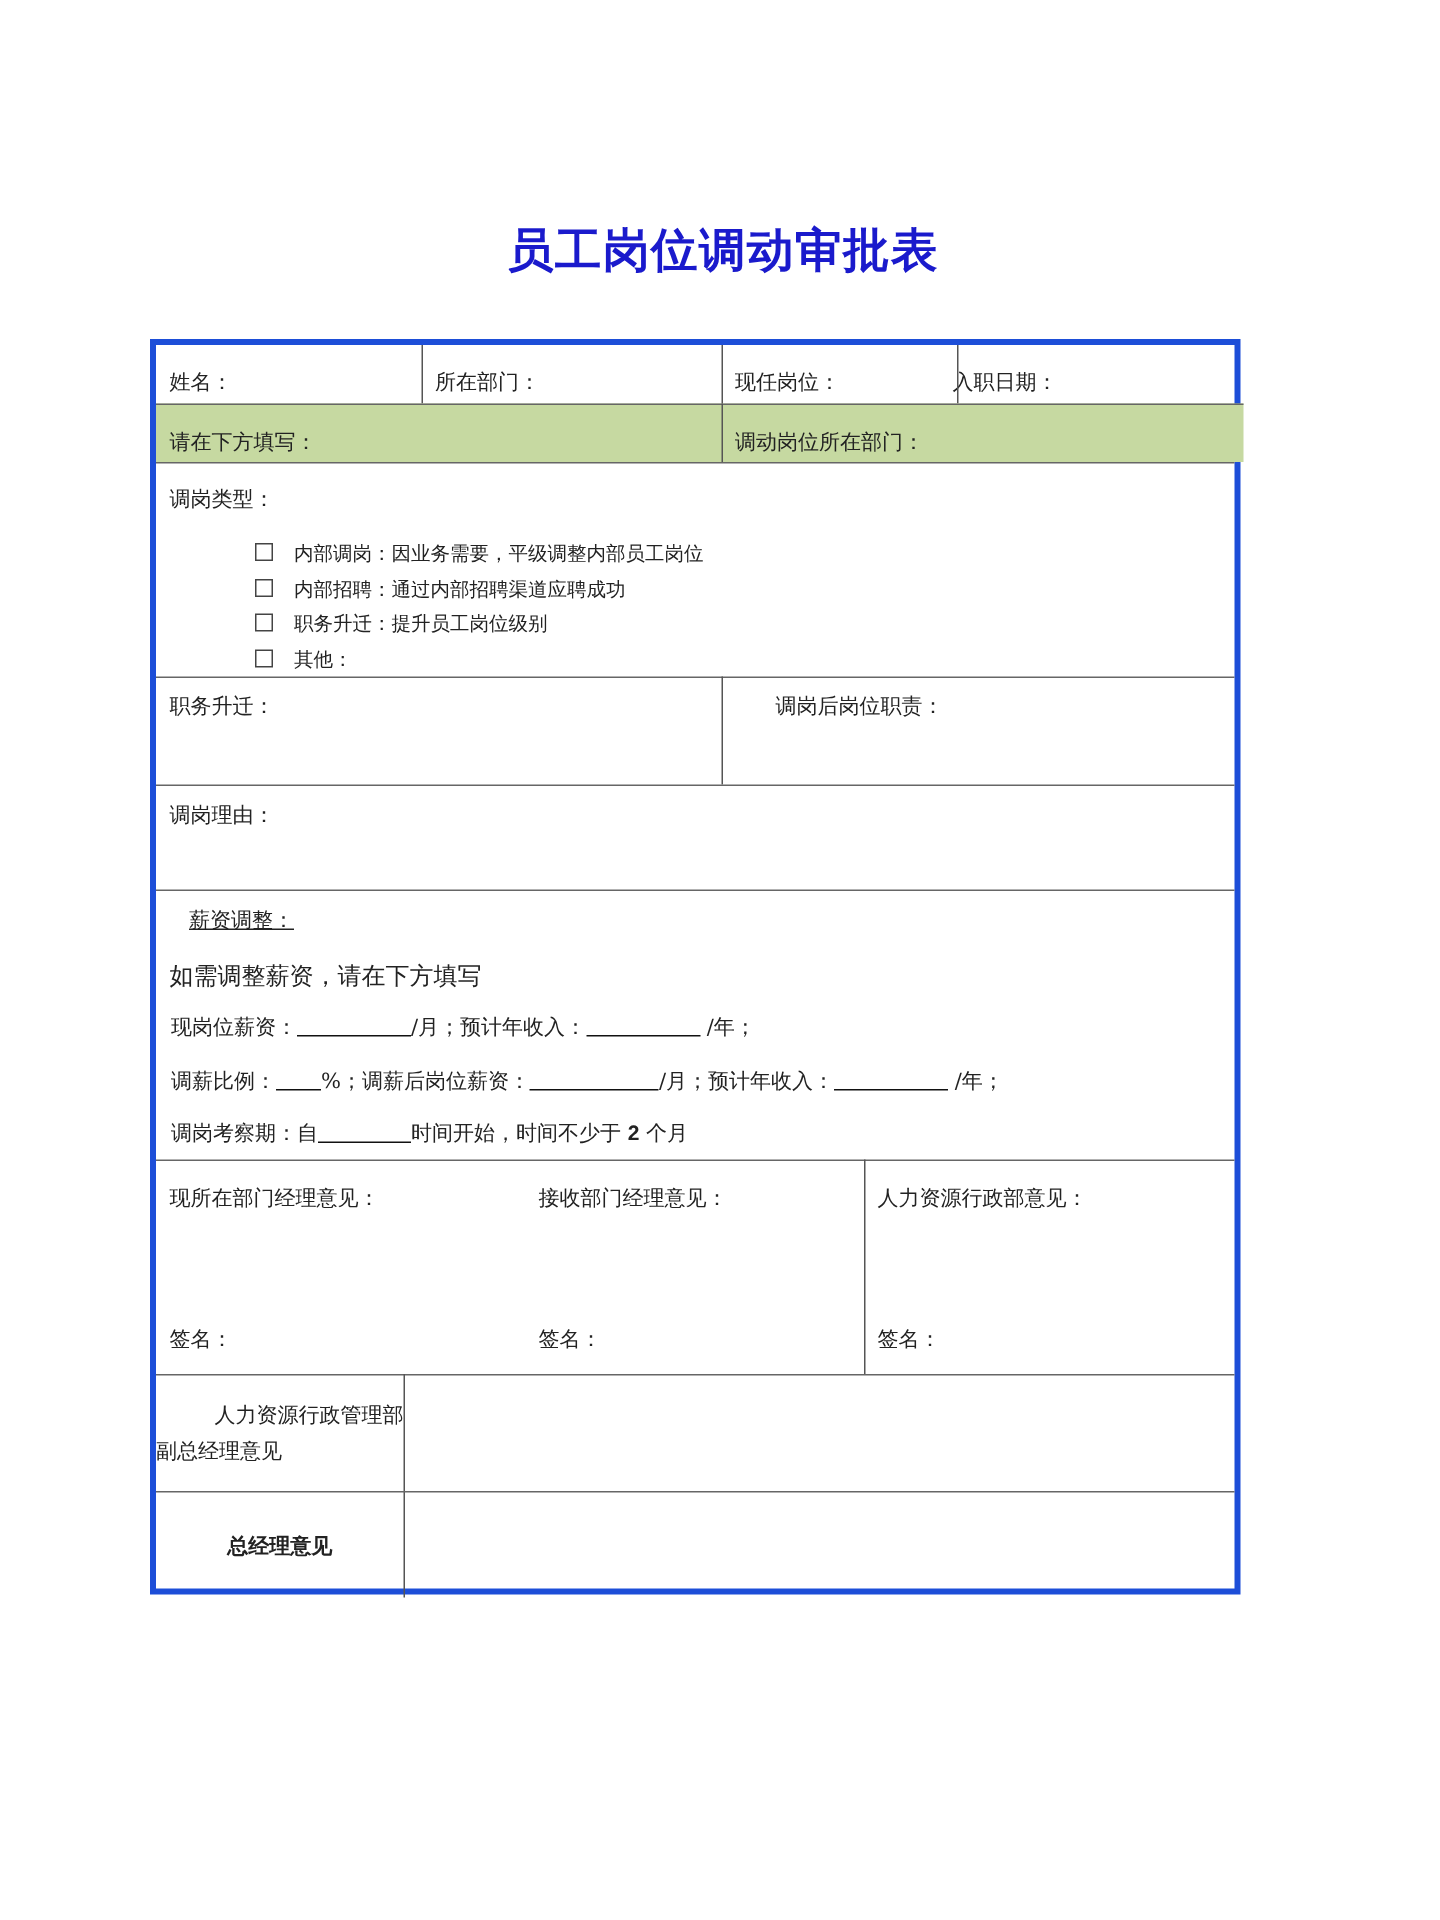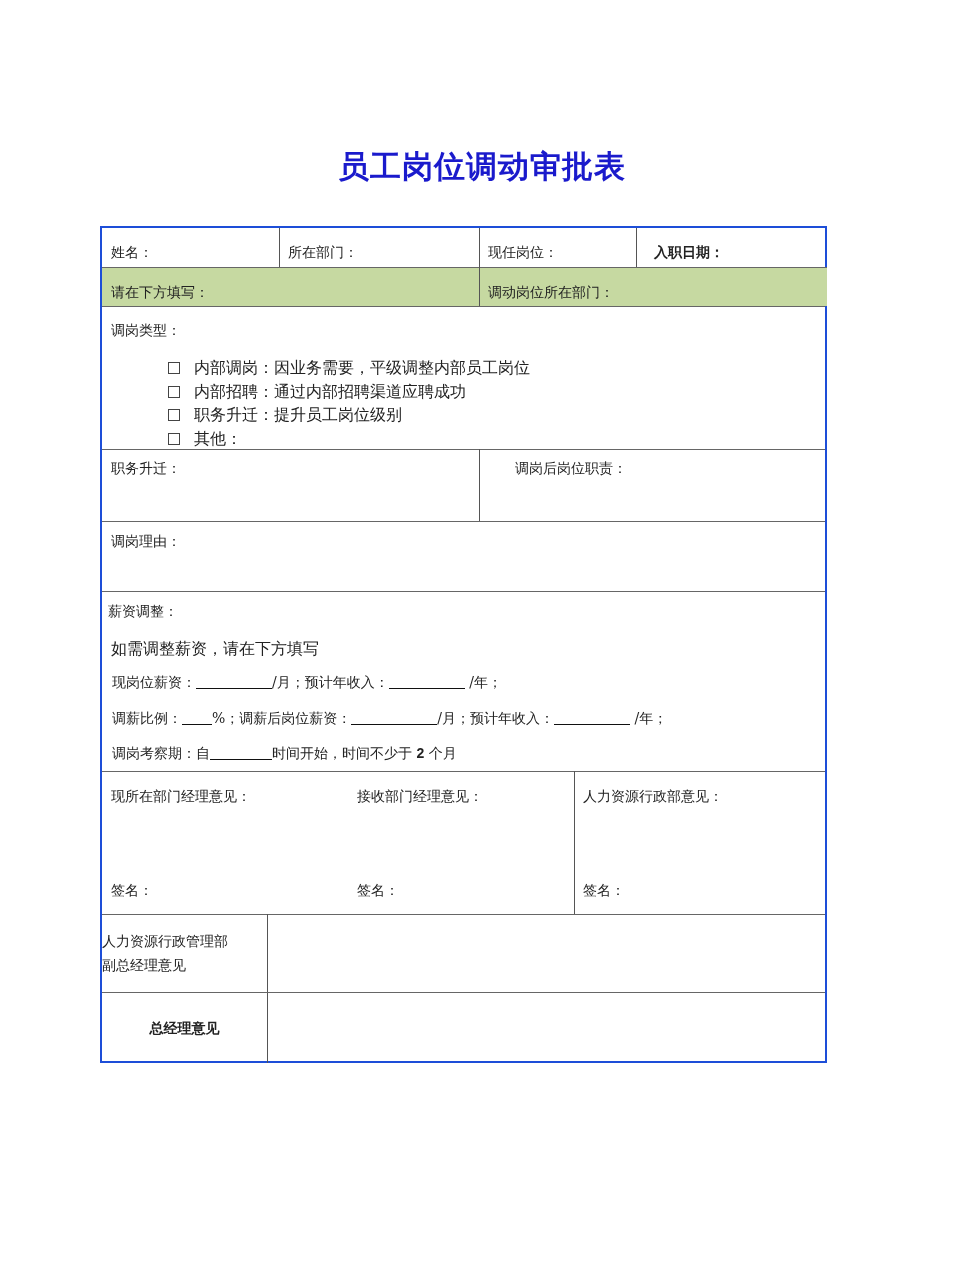--- a/index.html
+++ b/index.html
@@ -1,40 +1,40 @@
 <!DOCTYPE html>
 <html><head>
   <meta charset="utf-8">
   <style>
     html, body { margin: 0; padding: 0; background: #ffffff; }
     body { width: 960px; height: 1280px; position: relative; font-family: "DejaVu Serif", "Liberation Serif", serif; color: #222; }
     .title { position: absolute; left: 0; top: 146px; width: 964px; text-align: center; font-family: "DejaVu Sans", "Liberation Sans", sans-serif; font-weight: bold; font-size: 31px; color: #1a1acc; letter-spacing: 1px; }
-    .form { position: absolute; left: 100px; top: 226px; width: 727px; height: 837px; border: 2px solid #1d4ed8; box-sizing: border-box; }
+    .form { position: absolute; left: 100px; top: 226px; width: 727px; height: 837px; border: 4px solid #1d4ed8; box-sizing: border-box; }
     .cell { position: absolute; box-sizing: border-box; font-size: 14px; }
     .hl { border-top: 1px solid #666; position: absolute; left: 0; right: 0; }
     .vl { border-left: 1px solid #555; position: absolute; }
     .green { background: #c6d9a1; }
     .lbl { position: absolute; font-size: 14px; white-space: nowrap; }
-    .check { position: absolute; font-size: 16px; white-space: nowrap; }
+    .check { position: absolute; font-size: 13px; white-space: nowrap; }
     .check .box { display: inline-block; width: 10px; height: 10px; border: 1px solid #444; margin-right: 14px; vertical-align: -1px; }
     .salary { font-size: 14px; white-space: nowrap; position: absolute; left: 10px; }
     .blank { display: inline-block; border-bottom: 1.5px solid #111; height: 14px; vertical-align: -2px; }
     .bold { font-family: "Liberation Sans", sans-serif; font-weight: bold; }
   </style>
 </head>
 <body>
 
 <div class="title">员工岗位调动审批表</div>
 
 <div class="form">
 
   <div class="lbl" style="left:9px;top:16px;">姓名：</div>
   <div class="lbl" style="left:186px;top:16px;">所在部门：</div>
   <div class="lbl" style="left:386px;top:16px;">现任岗位：</div>
-  <div class="lbl" style="left:552px;top:16px;font-weight:bold;">入职日期：</div>
+  <div class="lbl" style="left:531px;top:16px;">入职日期：</div>
   <div class="vl" style="left:177px;top:0;height:39px;"></div>
   <div class="vl" style="left:377px;top:0;height:39px;"></div>
   <div class="vl" style="left:534px;top:0;height:39px;"></div>
 
   <div class="cell green" style="left:0;top:39px;width:725px;height:39px;border-top:1px solid #666;"></div>
   <div class="lbl" style="left:9px;top:56px;">请在下方填写：</div>
   <div class="lbl" style="left:386px;top:56px;">调动岗位所在部门：</div>
   <div class="vl" style="left:377px;top:39px;height:39px;"></div>
 
   <div class="hl" style="top:78px;"></div>
@@ -46,21 +46,21 @@
 
   <div class="hl" style="top:221px;"></div>
   <div class="lbl" style="left:9px;top:232px;">职务升迁：</div>
   <div class="lbl" style="left:386px;top:232px;margin-left:27px;">调岗后岗位职责：</div>
   <div class="vl" style="left:377px;top:221px;height:72px;"></div>
 
   <div class="hl" style="top:293px;"></div>
   <div class="lbl" style="left:9px;top:305px;">调岗理由：</div>
 
   <div class="hl" style="top:363px;"></div>
-  <div class="lbl" style="left:6px;top:375px;">薪资调整：</div>
+  <div class="lbl" style="left:22px;top:375px;text-decoration:underline;">薪资调整：</div>
   <div class="lbl" style="left:9px;top:411px;font-size:16px;font-family:Liberation Serif, serif;">如需调整薪资，请在下方填写</div>
 
   <div class="salary" style="top:482px;">
     <span>调薪比例：</span><span class="blank" style="width:30px;"></span><span>%；</span><span>调薪后岗位薪资：</span><span class="blank" style="width:86px;"></span><span>/月；</span><span>预计年收入：</span><span class="blank" style="width:76px;"></span>&nbsp;<span>/年；</span>
   </div>
 
   <div class="salary" style="top:446px;">
     <span>现岗位薪资：</span><span class="blank" style="width:76px;"></span><span>/月；</span><span>预计年收入：</span><span class="blank" style="width:76px;"></span>&nbsp;<span>/年；</span>
   </div>
 
@@ -72,18 +72,18 @@
   <div class="vl" style="left:472px;top:543px;height:143px;"></div>
   <div class="lbl" style="left:9px;top:560px;">现所在部门经理意见：</div>
   <div class="lbl" style="left:255px;top:560px;">接收部门经理意见：</div>
   <div class="lbl" style="left:481px;top:560px;">人力资源行政部意见：</div>
   <div class="lbl" style="left:9px;top:654px;">签名：</div>
   <div class="lbl" style="left:255px;top:654px;">签名：</div>
   <div class="lbl" style="left:481px;top:654px;">签名：</div>
 
   <div class="hl" style="top:686px;"></div>
   <div class="vl" style="left:165px;top:686px;height:149px;"></div>
-  <div class="lbl" style="left:0;width:165px;text-align:left;top:705px;">人力资源行政管理部</div>
+  <div class="lbl" style="left:0;width:165px;text-align:right;top:705px;">人力资源行政管理部</div>
   <div class="lbl" style="left:0;width:165px;text-align:left;top:729px;">副总经理意见</div>
 
   <div class="hl" style="top:764px;"></div>
   <div class="lbl" style="left:0;width:165px;text-align:center;top:792px;font-weight:bold;">总经理意见</div>
 </div>
 
 </body></html>

